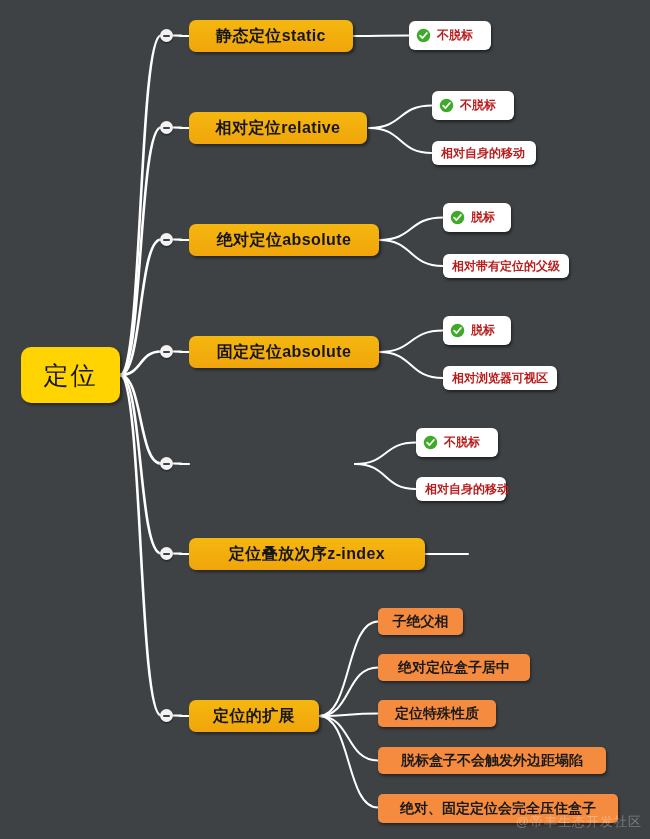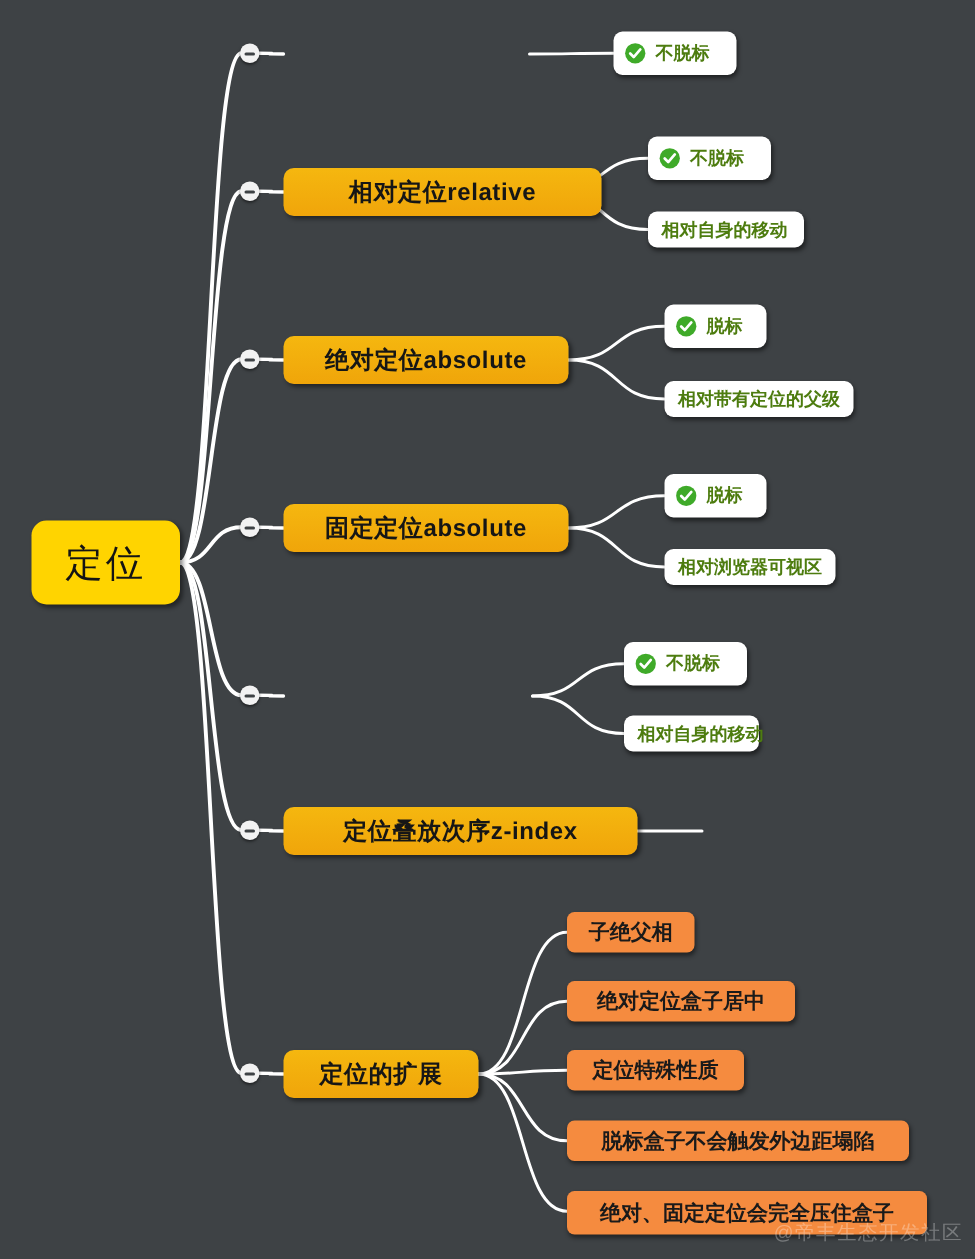--- a/index.html
+++ b/index.html
@@ -41,21 +41,21 @@
     font-size:16px;
     font-weight:600;
     padding:0 12px;
     justify-content:center;
     letter-spacing:.4px;
   }
 
   
   .n-white{
     background:#ffffff;
-    color:#4d7c0f;
+    color:#b91c1c;
     font-size:12px;
     font-weight:600;
     padding:0 9px;
     border-radius:6px;
     box-shadow:1px 2px 3px rgba(0,0,0,.5);
   }
   .n-white.with-ico{padding-left:7px;}
 
   
   .n-orange{
@@ -136,31 +136,34 @@
       <path d="M319,716 C351.45,716 345.55,713.5 378,713.5" stroke="#ffffff" stroke-width="2" fill="none" stroke-linecap="round"></path>
       <path d="M319,716 C351.45,716 345.55,760.5 378,760.5" stroke="#ffffff" stroke-width="2" fill="none" stroke-linecap="round"></path>
       <path d="M319,716 C351.45,716 345.55,807.5 378,807.5" stroke="#ffffff" stroke-width="2" fill="none" stroke-linecap="round"></path>
     </svg>
 <div class="node n-root" style="left: 21px; top: 347px; width: 99px; height: 56px;">
       <span>定位</span>
     </div>
     <div class="toggle" style="left: 160px; top: 29px;">
       <i></i>
     </div>
+    <div class="node n-yellow" style="left: 189px; top: 20px; width: 164px; height: 32px;">
+      <span>静态定位static</span>
+    </div>
     <div class="node n-white with-ico" style="left: 409px; top: 21px; width: 82px; height: 29px;">
       <svg class="check-ico" viewBox="0 0 16 16">
         <circle cx="8" cy="8" r="7.2" fill="#3faa29"></circle>
         <path d="M4.4 8.2 L6.9 10.7 L11.6 5.3" stroke="#ffffff" stroke-width="1.9" fill="none" stroke-linecap="round" stroke-linejoin="round"></path>
       </svg>
       <span>不脱标</span>
     </div>
     <div class="toggle" style="left: 160px; top: 121px;">
       <i></i>
     </div>
-    <div class="node n-yellow" style="left: 189px; top: 112px; width: 212px; height: 32px;">
+    <div class="node n-yellow" style="left: 189px; top: 112px; width: 178px; height: 32px;">
       <span>相对定位relative</span>
     </div>
     <div class="node n-white with-ico" style="left: 432px; top: 91px; width: 82px; height: 29px;">
       <svg class="check-ico" viewBox="0 0 16 16">
         <circle cx="8" cy="8" r="7.2" fill="#3faa29"></circle>
         <path d="M4.4 8.2 L6.9 10.7 L11.6 5.3" stroke="#ffffff" stroke-width="1.9" fill="none" stroke-linecap="round" stroke-linejoin="round"></path>
       </svg>
       <span>不脱标</span>
     </div>
     <div class="node n-white" style="left: 432px; top: 141px; width: 104px; height: 24px;">

